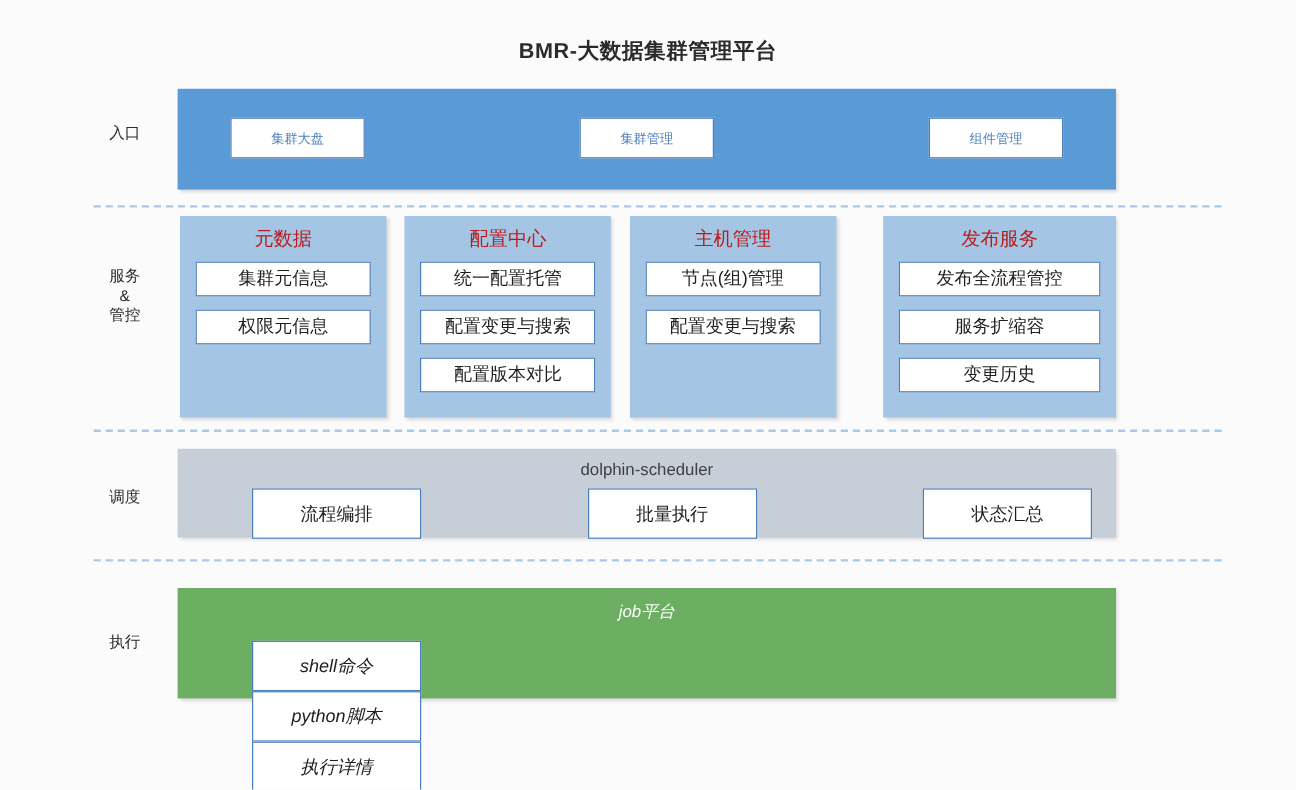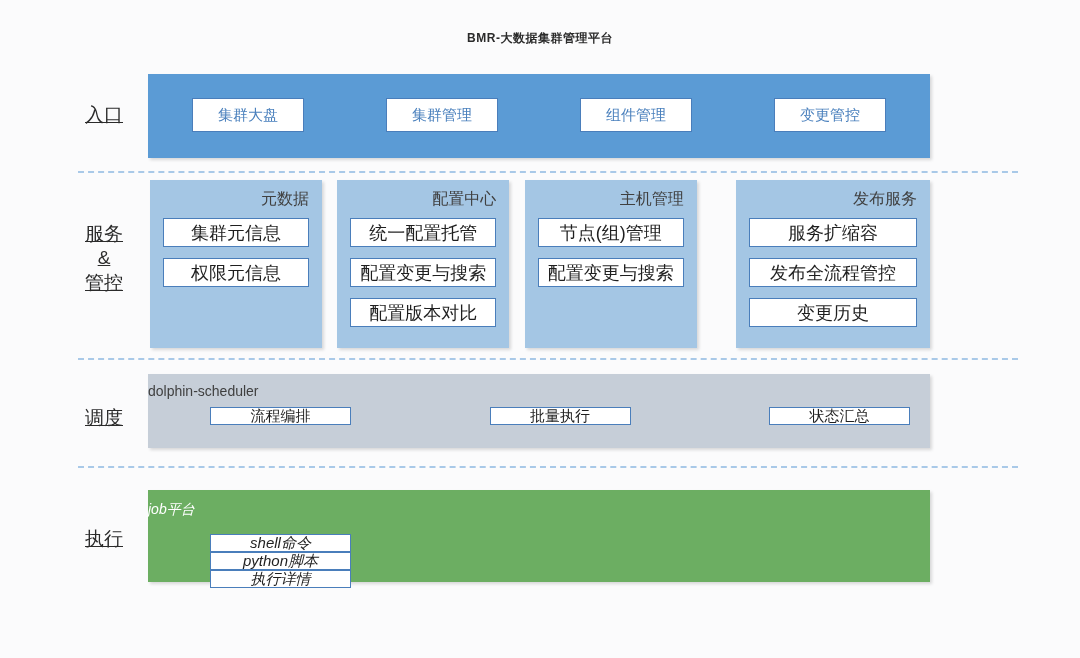--- a/index.html
+++ b/index.html
@@ -16,37 +16,36 @@
     position: relative;
   }
 
   
   .page-title {
     position: absolute;
     left: 0;
     top: 30px;
     width: 1080px;
     text-align: center;
-    font-size: 12px;
+    font-size: 18px;
     font-weight: bold;
     color: #2b2b2b;
     letter-spacing: 0.5px;
   }
 
   
   .row-label {
     position: absolute;
     left: 58px;
     width: 92px;
     text-align: center;
-    font-size: 19px;
+    font-size: 13px;
     color: #2b2b2b;
     line-height: 1.28;
     white-space: pre-line;
-    text-decoration: underline;
   }
   #label-entry    { top: 103px; }
   #label-service  { top: 222px; }
   #label-schedule { top: 406px; }
   #label-execute  { top: 527px; }
 
   
   .divider {
     position: absolute;
     left: 78px;
@@ -79,20 +78,21 @@
     top: 490px;
     height: 92px;
     background: #6cae62;
     font-style: italic;
   }
 
   .band-caption {
     position: absolute;
     left: 0;
     width: 100%;
+    text-align: center;
     font-size: 14px;
     color: #ffffff;
   }
   #band-schedule .band-caption { top: 9px; color: #3f3f3f; }
   #band-execute  .band-caption { top: 11px; color: #ffffff; }
 
   
   .entry-chips {
     position: absolute;
     top: 24px;
@@ -100,21 +100,21 @@
     width: 694px;
     display: flex;
     justify-content: space-between;
   }
   .entry-chip {
     width: 112px;
     height: 34px;
     background: #ffffff;
     border: 1px solid #4a7ebb;
     color: #4a80bd;
-    font-size: 15px;
+    font-size: 11px;
     display: flex;
     align-items: center;
     justify-content: center;
     box-sizing: border-box;
   }
 
   
   .service-cards {
     position: absolute;
     left: 150px;
@@ -127,51 +127,51 @@
   .service-card {
     width: 172px;
     background: #a4c6e4;
     box-shadow: 2px 2px 3px rgba(0,0,0,0.14);
     box-sizing: border-box;
     padding: 9px 13px 0 13px;
     position: relative;
   }
   .service-card.wide { width: 194px; margin-left: 24px; }
   .card-title {
-    text-align: right;
+    text-align: center;
     font-size: 16px;
-    color: #404040;
+    color: #b91c1c;
     margin-bottom: 8px;
   }
   .card-item {
     height: 29px;
     background: #ffffff;
     border: 1px solid #4a7ebb;
     margin-bottom: 11px;
-    font-size: 18px;
+    font-size: 15px;
     color: #1f1f1f;
     display: flex;
     align-items: center;
     justify-content: center;
     box-sizing: border-box;
   }
 
   
   .chip-row {
     position: absolute;
     left: 62px;
     width: 700px;
     display: flex;
     justify-content: space-between;
   }
   #band-schedule .chip-row { top: 33px; }
   #band-execute  .chip-row { top: 44px; flex-direction: column; }
   .row-chip {
     width: 141px;
-    height: 18px;
+    height: 42px;
     background: #ffffff;
     border: 1px solid #4a7ebb;
     font-size: 15px;
     color: #1f1f1f;
     display: flex;
     align-items: center;
     justify-content: center;
     box-sizing: border-box;
   }
 </style>
@@ -189,21 +189,20 @@
 
 <div class="divider" id="divider-1"></div>
 <div class="divider" id="divider-2"></div>
 <div class="divider" id="divider-3"></div>
 
 <div class="band" id="band-entry">
   <div class="entry-chips">
     <div class="entry-chip">集群大盘</div>
     <div class="entry-chip">集群管理</div>
     <div class="entry-chip">组件管理</div>
-    <div class="entry-chip">变更管控</div>
   </div>
 </div>
 
 <div class="service-cards">
 
   <div class="service-card">
     <div class="card-title">元数据</div>
     <div class="card-item">集群元信息</div>
     <div class="card-item">权限元信息</div>
   </div>
@@ -216,22 +215,22 @@
   </div>
 
   <div class="service-card">
     <div class="card-title">主机管理</div>
     <div class="card-item">节点(组)管理</div>
     <div class="card-item">配置变更与搜索</div>
   </div>
 
   <div class="service-card wide">
     <div class="card-title">发布服务</div>
+    <div class="card-item">发布全流程管控</div>
     <div class="card-item">服务扩缩容</div>
-    <div class="card-item">发布全流程管控</div>
     <div class="card-item">变更历史</div>
   </div>
 
 </div>
 
 <div class="band" id="band-schedule">
   <div class="band-caption">dolphin-scheduler</div>
   <div class="chip-row">
     <div class="row-chip">流程编排</div>
     <div class="row-chip">批量执行</div>

